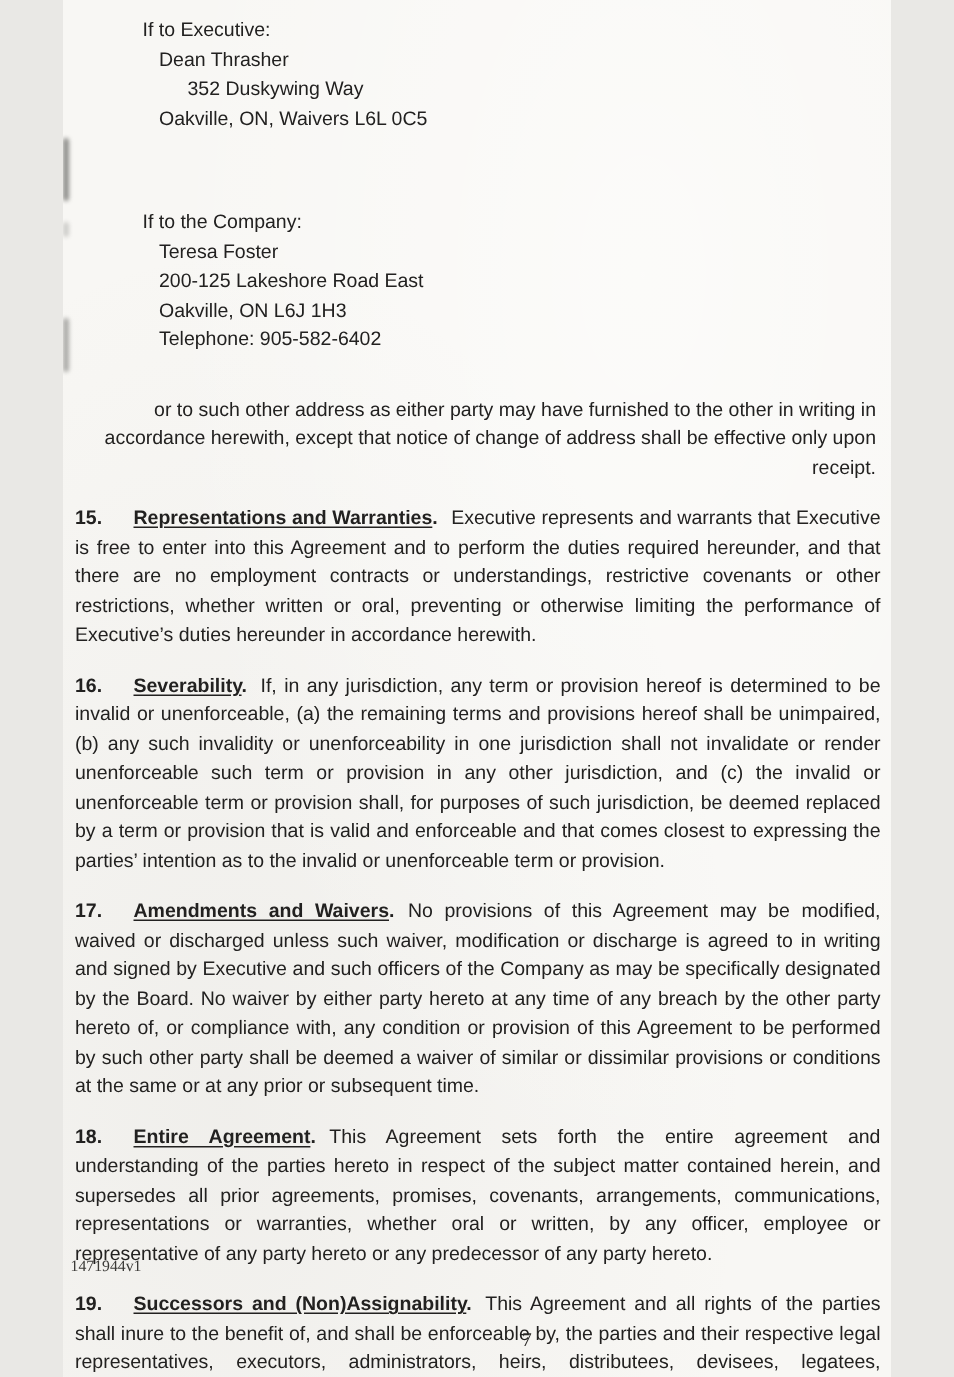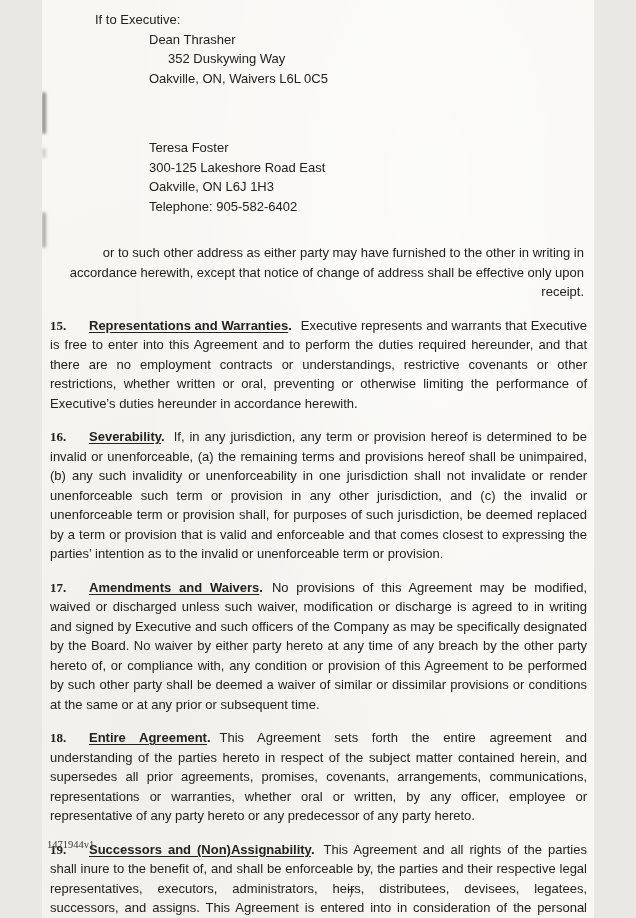--- a/index.html
+++ b/index.html
@@ -34,40 +34,39 @@
     opacity: 0.75;
     border-radius: 2px;
   }
   .edge-mark.m1 { top: 92px;  height: 42px; }
   .edge-mark.m2 { top: 212px; height: 36px; opacity: 0.55; }
   .edge-mark.m3 { top: 148px; height: 10px; opacity: 0.3; }
 
   .notice-block { margin: 0; }
   .notice-block.company { margin-top: 50px; }
   .notice-label { margin-left: 53px; }
-  .notice-lines { margin-left: 107px; }
+  .notice-lines { margin-left: 64px; }
   .addr-line { }
   .addr-line.indent-extra { margin-left: 19px; }
 
   .continuation {
     margin: 27px 10px 0 8px;
     text-align: right;
   }
   p.section {
     margin: 14px 7px 0 8px;
     text-align: justify;
   }
   p.section.last-justified {
     text-align-last: justify;
   }
   .sec-num {
     display: inline-block;
     width: 39px;
     font-weight: bold;
-    font-family: Liberation Serif, serif;
   }
   .sec-head {
     font-weight: bold;
     text-decoration: underline;
     text-underline-offset: 2px;
   }
   .sec-suffix {
     font-weight: bold;
     margin-right: 9px;
   }
@@ -100,23 +99,24 @@
   <div class="notice-block executive">
     <div class="notice-label">If to Executive:</div>
     <div class="notice-lines">
       <div class="addr-line">Dean Thrasher</div>
       <div class="addr-line indent-extra">352 Duskywing Way</div>
       <div class="addr-line">Oakville, ON, Waivers L6L 0C5</div>
     </div>
   </div>
 
   <div class="notice-block company">
+    <div class="notice-label">If to the Company:</div>
     <div class="notice-lines">
       <div class="addr-line">Teresa Foster</div>
-      <div class="addr-line">300-125 Lakeshore Road East</div>
+      <div class="addr-line">200-125 Lakeshore Road East</div>
       <div class="addr-line">Oakville, ON L6J 1H3</div>
       <div class="addr-line">Telephone: 905-582-6402</div>
     </div>
   </div>
 
   <p class="continuation">or to such other address as either party may have furnished to the other in writing in accordance herewith, except that notice of change of address shall be effective only upon receipt.</p>
 
   <p class="section"><span class="sec-num">15.</span><span class="sec-head">Representations and Warranties</span><span class="sec-suffix">.</span><span class="sec-body">Executive represents and warrants that Executive is free to enter into this Agreement and to perform the duties required hereunder, and that there are no employment contracts or understandings, restrictive covenants or other restrictions, whether written or oral, preventing or otherwise limiting the performance of Executive’s duties hereunder in accordance herewith.</span></p>
 
   <p class="section"><span class="sec-num">16.</span><span class="sec-head">Severability</span><span class="sec-suffix">.</span><span class="sec-body">If, in any jurisdiction, any term or provision hereof is determined to be invalid or unenforceable, (a) the remaining terms and provisions hereof shall be unimpaired, (b) any such invalidity or unenforceability in one jurisdiction shall not invalidate or render unenforceable such term or provision in any other jurisdiction, and (c) the invalid or unenforceable term or provision shall, for purposes of such jurisdiction, be deemed replaced by a term or provision that is valid and enforceable and that comes closest to expressing the parties’ intention as to the invalid or unenforceable term or provision.</span></p>

